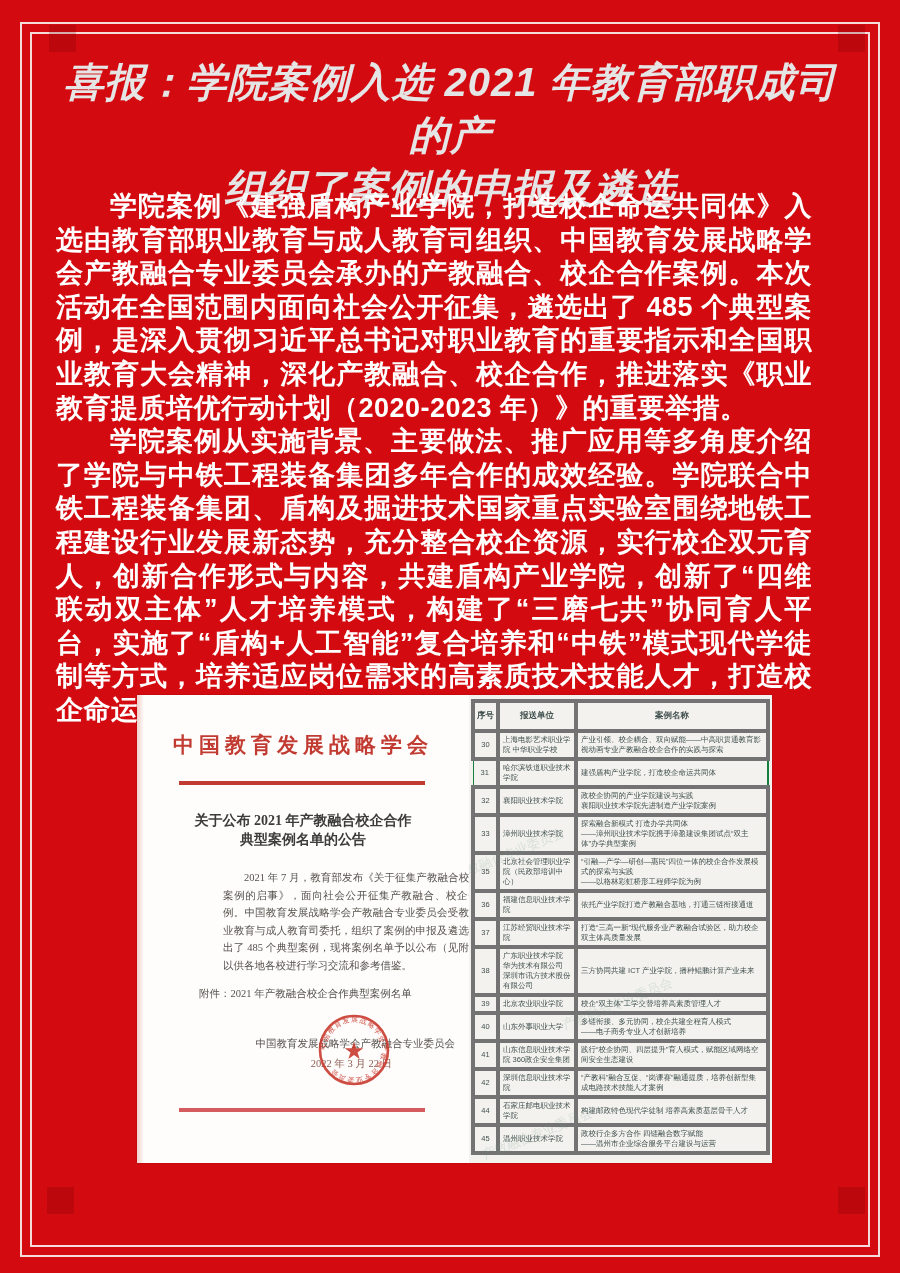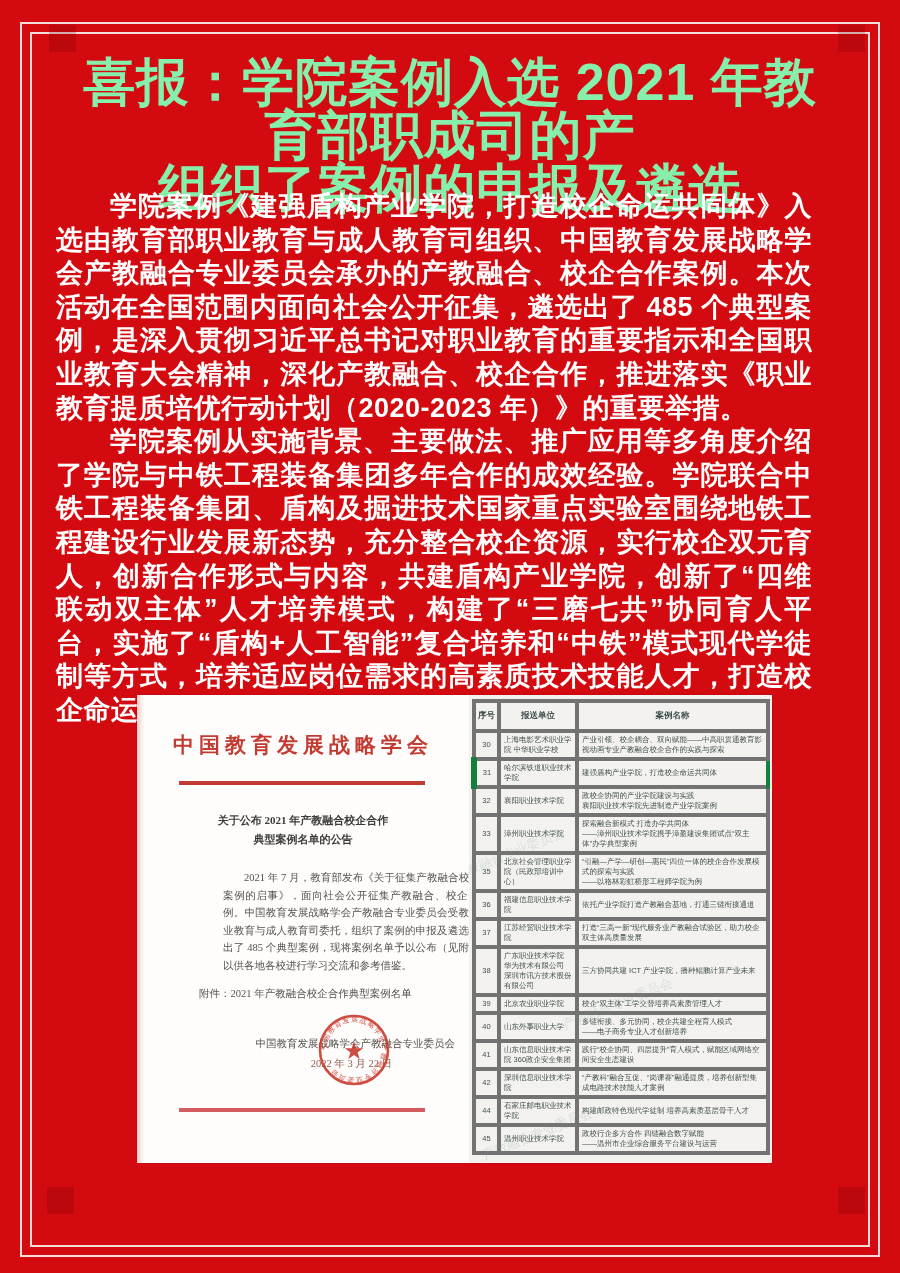--- a/index.html
+++ b/index.html
@@ -8,36 +8,36 @@
   
   .frame-outer{position:absolute;left:20px;top:22px;right:20px;bottom:16px;
                border:2px solid rgba(247,238,235,.92);pointer-events:none;}
   .frame-inner{position:absolute;left:30px;top:32px;right:30px;bottom:26px;
                border:2px solid rgba(247,238,235,.92);pointer-events:none;}
   .corner{position:absolute;width:27px;height:27px;background:rgba(110,6,8,.22);}
   .c-tl{left:49px;top:25px}.c-tr{left:838px;top:25px}
   .c-bl{left:47px;top:1187px}.c-br{left:838px;top:1187px}
 
   .title{position:absolute;top:56px;left:58px;width:784px;text-align:center;
-         color:#86efac;font-weight:bold;font-size:52px;line-height:53px;letter-spacing:1px;}
+         color:#e5e5e5;font-weight:bold;font-size:40px;line-height:53px;letter-spacing:1px;font-style:italic;}
   .content{position:absolute;top:190px;left:56px;width:756px;color:#ffffff;}
   .para{font-size:27px;line-height:33.6px;text-align:justify;text-indent:2em;
         font-weight:bold;letter-spacing:.5px;}
 
   
   .scan{position:absolute;left:137px;top:695px;width:635px;height:468px;display:flex;
         box-shadow:0 0 0 1px rgba(0,0,0,.06);}
   .doc-page{position:relative;width:332px;background:#fefdfb;font-family:"Liberation Serif",serif;}
   .doc-edge{position:absolute;left:0;top:0;bottom:0;width:7px;
             background:linear-gradient(90deg,rgba(214,120,110,.35),rgba(255,255,255,0));}
   .org-header{position:absolute;top:36px;left:0;width:100%;text-align:center;
               color:#c23b32;font-weight:bold;font-size:21px;letter-spacing:5px;}
   .org-rule{position:absolute;top:86px;left:42px;width:246px;height:3.5px;background:#c23b32;}
   .doc-title{position:absolute;top:116px;left:0;width:100%;text-align:center;
-             color:#3c3c3a;font-weight:bold;font-size:11px;line-height:19px;}
+             color:#3c3c3a;font-weight:bold;font-size:14px;line-height:19px;}
   .doc-body{position:absolute;top:174px;left:41px;width:278px;color:#55524d;
             font-size:10.5px;line-height:17.5px;text-align:justify;text-indent:2em;margin-left:45px;}
   .doc-attach{position:absolute;top:292px;left:41px;width:278px;color:#55524d;
               font-size:10.5px;text-indent:2em;}
   .doc-sign{position:absolute;top:342px;left:0;right:14px;text-align:right;
             color:#55524d;font-size:10.5px;}
   .doc-date{position:absolute;top:362px;left:0;right:77px;text-align:right;
             color:#8a5c52;font-size:10.5px;}
   .seal{position:absolute;left:179px;top:317px;width:76px;height:76px;opacity:.88;}
   .doc-bottom-rule{position:absolute;top:413px;left:42px;width:246px;height:4px;background:#d45b5e;}
@@ -47,22 +47,22 @@
              transform:rotate(-22deg);white-space:nowrap;pointer-events:none;}
   .wm1{left:-18px;top:150px}.wm2{left:90px;top:300px}.wm3{left:10px;top:430px}
   table{border-collapse:collapse;margin:4px 0 0 2px;width:299px;table-layout:fixed;}
   th,td{border:4px solid #737373;color:#41504f;vertical-align:middle;}
   th{font-size:8.5px;padding:7px 1px;text-align:center;background:#f3f2ee;}
   td{font-size:7.5px;line-height:10px;padding:2px 3px;white-space:pre-line;
      word-break:break-all;}
   col.c-no{width:25px}col.c-unit{width:78px}
   td.no{text-align:center;}
   tr.hl td{border-top:2px solid #e2251b;border-bottom:2px solid #e2251b;}
-  tr.hl td:first-child{border-left:6px solid #15803d;}
-  tr.hl td:last-child{border-right:4px solid #15803d;}
+  tr.hl td:first-child{border-left:1px solid #15803d;}
+  tr.hl td:last-child{border-right:2px solid #15803d;}
 </style>
 </head>
 <body>
 
 <div id="page">
   <div class="frame-outer"></div>
   <div class="frame-inner"></div>
   <div class="corner c-tl"></div>
   <div class="corner c-tr"></div>
   <div class="corner c-bl"></div>

